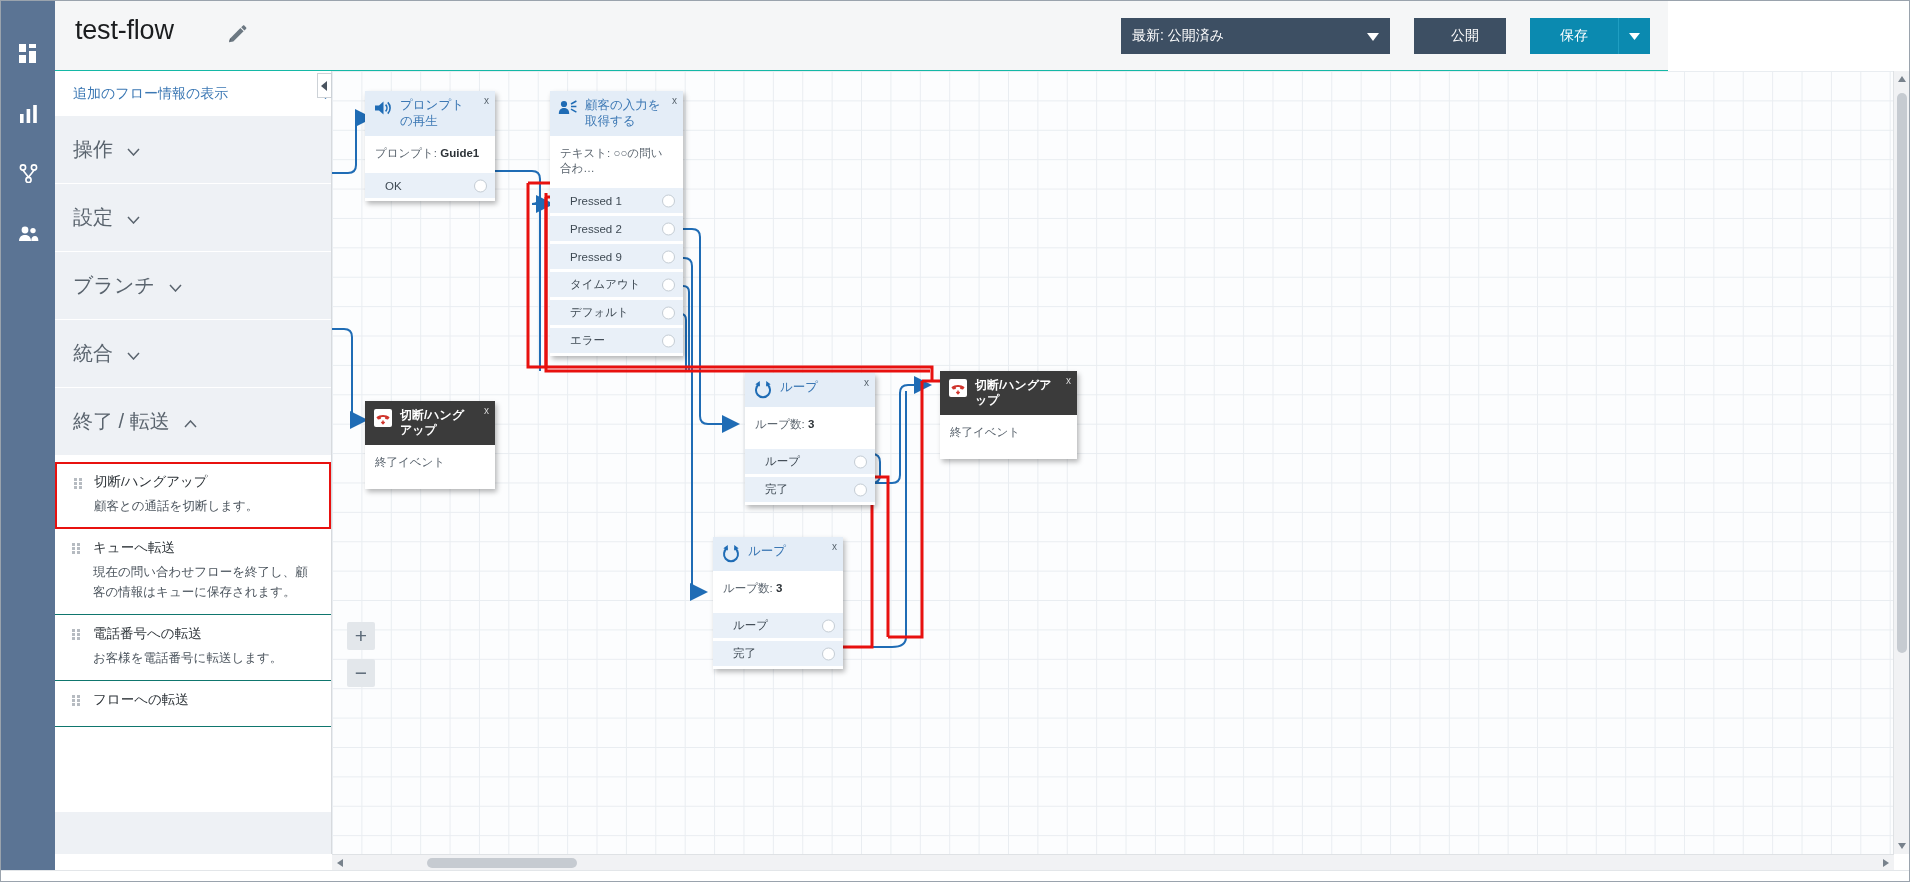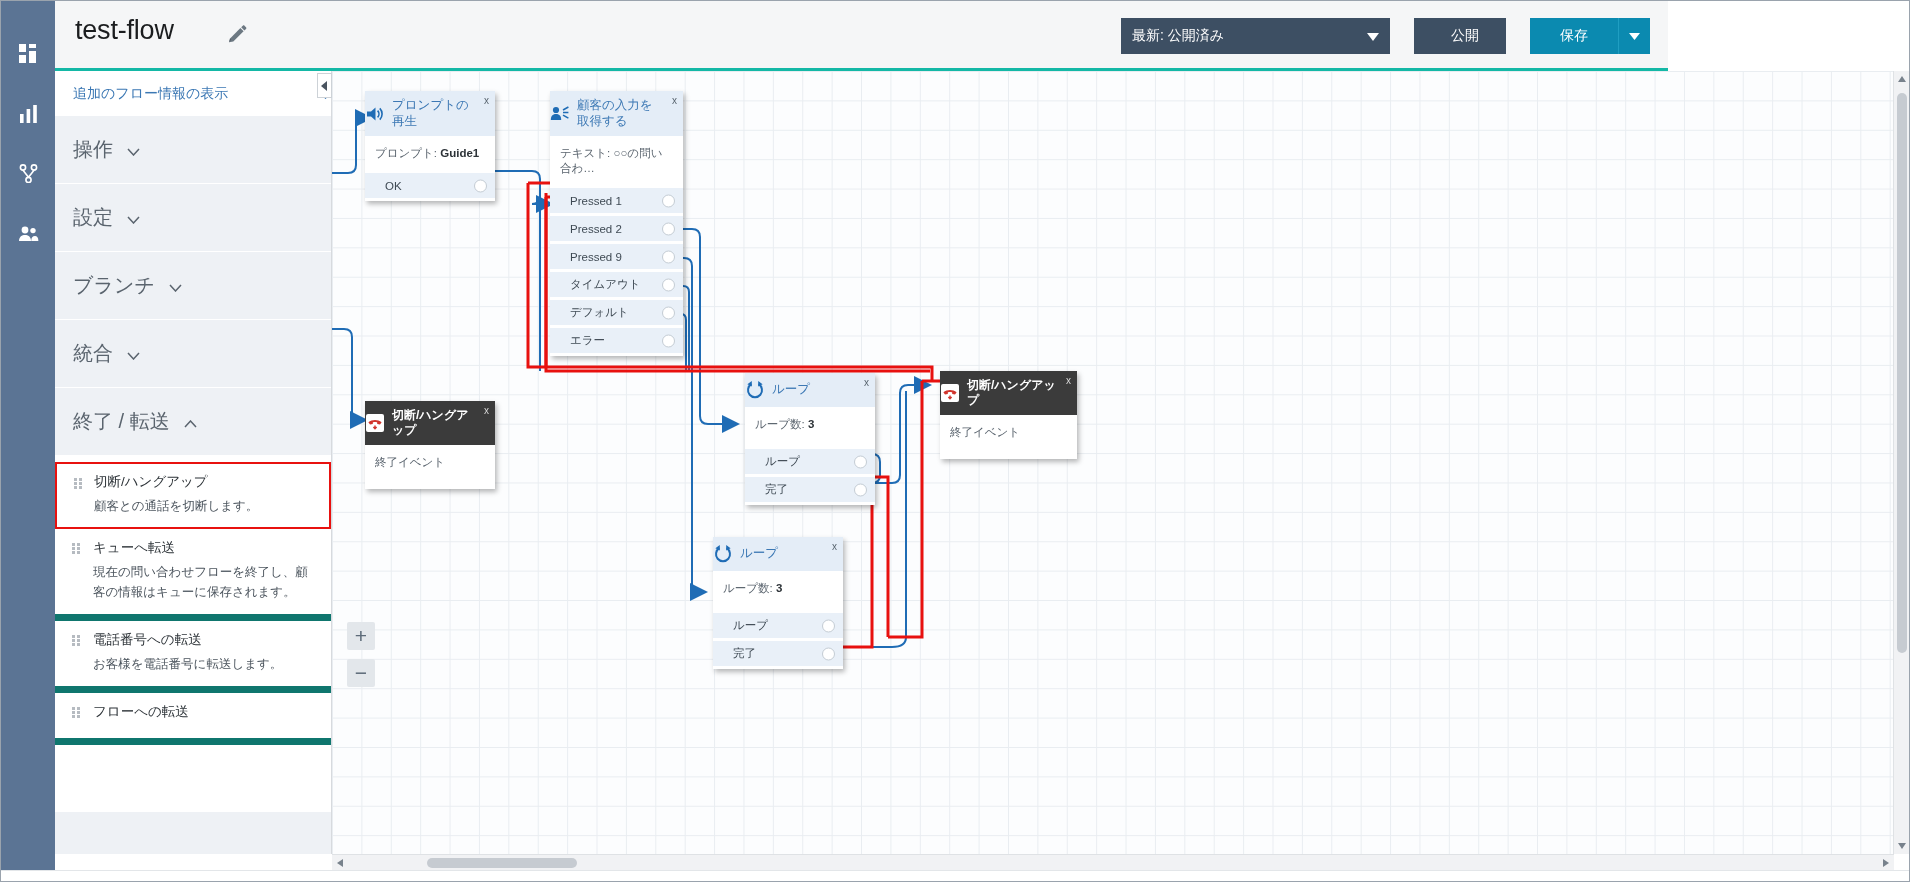--- a/index.html
+++ b/index.html
@@ -28,21 +28,21 @@
     width: 54px; height: 52px;
     display: flex; align-items: center; justify-content: center;
   }
   .rail-btn svg { display:block; }
 
   
   .header {
     position: absolute; left: 54px; top: 0;
     width: 1613px; height: 70px;
     background: #f5f6f7;
-    border-bottom: 3px solid #14b8a6;
+    border-bottom: 1px solid #14b8a6;
   }
   .flow-title {
     position: absolute; left: 20px; top: 14px;
     font-size: 27px; color: #1b1d1f; font-weight: 400;
     letter-spacing: -0.2px;
   }
   .edit-pencil {
     position: absolute; left: 170px; top: 22px;
     width: 24px; height: 24px; cursor: pointer;
   }
@@ -106,21 +106,21 @@
     border-bottom: 1px solid #ffffff;
     display: flex; align-items: center;
     padding-left: 18px;
     font-size: 20px; color: #5a646e; font-weight: 400;
     cursor: pointer;
   }
   .tb-section .chev { margin-left: 14px; }
   .tb-item {
     position: relative;
     padding: 10px 14px 12px 38px;
-    border-bottom: 7px solid #0f766e;
+    border-bottom: 1px solid #0f766e;
     background: #fff; cursor: pointer;
   }
   .tb-item.selected {
     border: 2px solid #e8110f;
     padding: 9px 13px 11px 37px;
   }
   .tb-item .grip {
     position: absolute; left: 17px; top: 14px;
     width: 8px; height: 12px;
   }
@@ -160,22 +160,22 @@
 
   .node {
     position: absolute;
     background: #fff;
     box-shadow: 2px 3px 5px rgba(0,0,0,0.28);
     font-size: 12px;
   }
   .node-head {
     position: relative;
     background: #e4edf7;
-    display: flex; align-items: center;
-    padding: 7px 20px 7px 0;
+    display: flex; 
+    padding: 7px 20px 7px 8px;
     min-height: 34px;
   }
   .node-head.dark { background: #3b3b3b; }
   .node-title {
     font-size: 12.5px; color: #3c78b4; margin-left: 7px; line-height: 1.25;
   }
   .node-head.dark .node-title { color: #fff; font-weight: bold; font-size: 12px;}
   .node-x {
     position: absolute; right: 6px; top: 4px;
     font-size: 10px; color: #5a6670; cursor: pointer;

